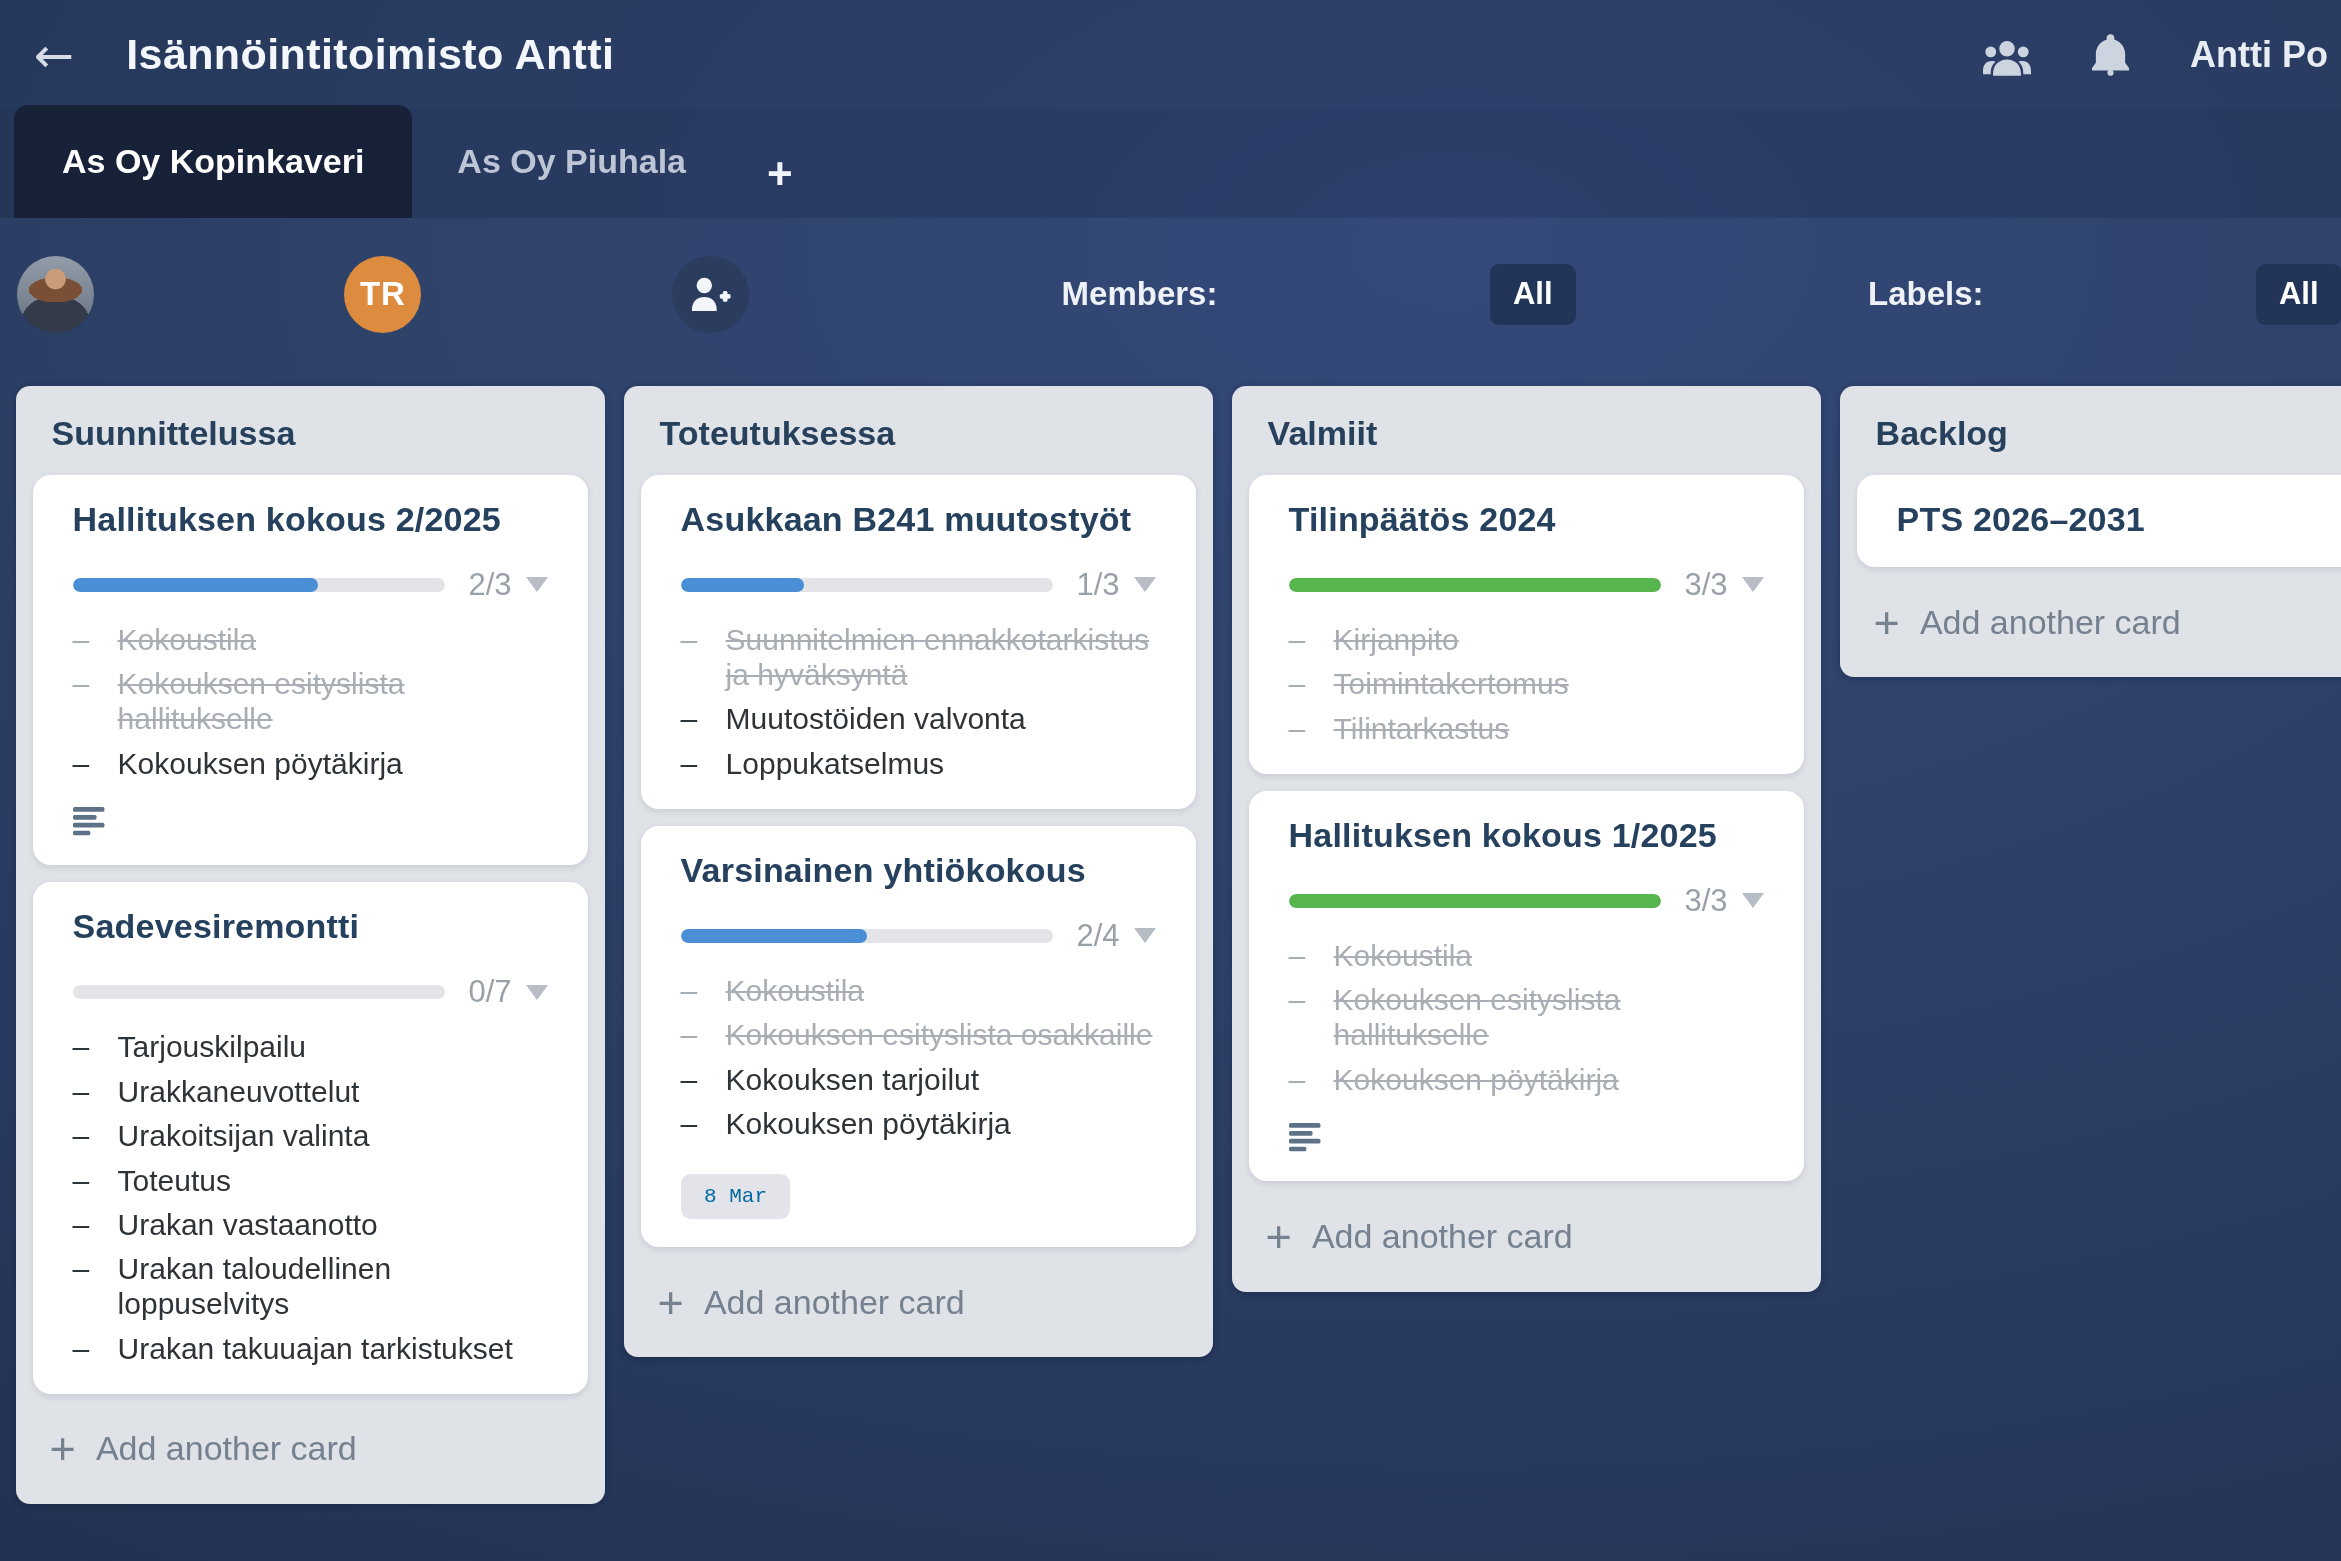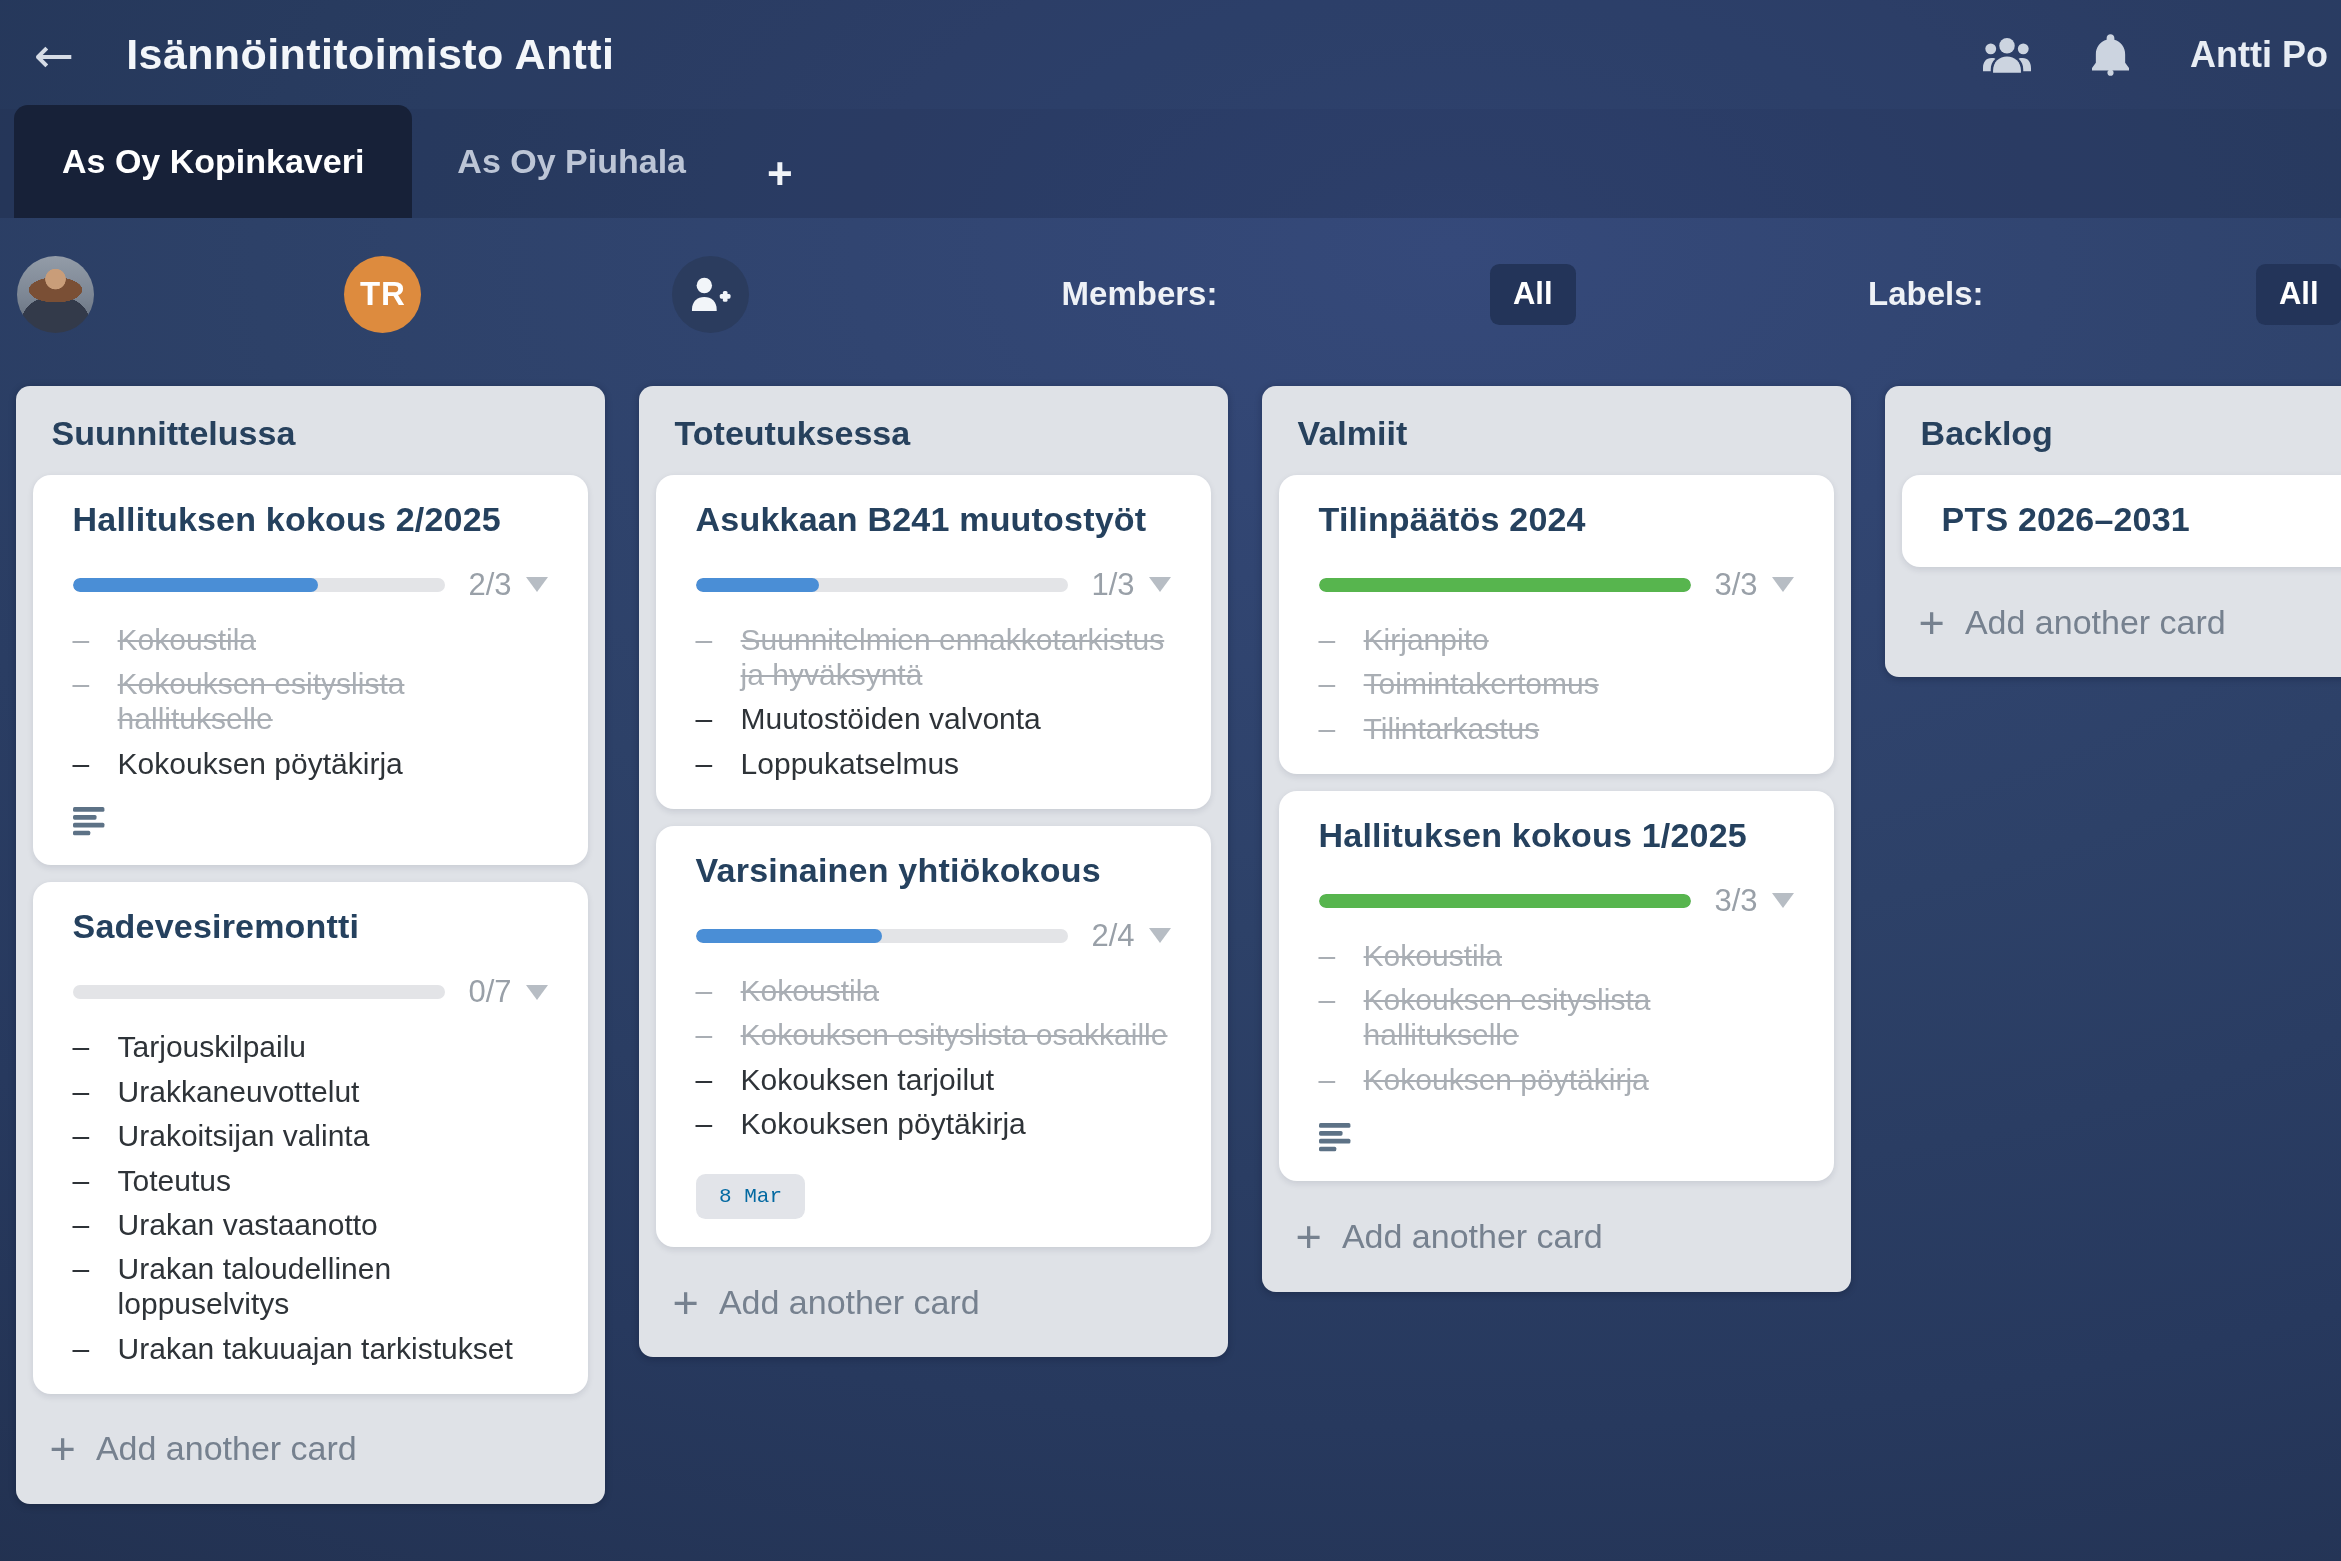--- a/index.html
+++ b/index.html
@@ -5,21 +5,21 @@
   html,body{margin:0;padding:0;}
   body{
     width:2342px;height:1561px;overflow:hidden;position:relative;
     font-family:"Liberation Sans","DejaVu Sans",sans-serif;
     background:radial-gradient(150% 130% at 62% 16%, #35497a 0%, #2d4168 34%, #27395e 58%, #223150 78%, #1e2a47 100%);
   }
   
   .topbar{height:109px;display:flex;align-items:center;padding:0 14px 0 34px;background:rgba(8,14,30,0.12);}
   .back{font-family:"DejaVu Sans",sans-serif;font-size:48px;color:#d6dce6;margin-right:52px;line-height:1;cursor:pointer;}
   .app-title{font-size:43px;font-weight:700;color:#f3f6fa;letter-spacing:0.4px;}
-  .topbar-right{margin-left:auto;display:flex;align-items:center;gap:61px;}
+  .topbar-right{margin-left:auto;display:flex;align-items:flex-end;gap:61px;}
   .icon-btn{display:flex;align-items:center;}
   .icon-btn svg{fill:#ccd4e0;}
   .username{font-size:36px;font-weight:600;color:#e8edf4;white-space:nowrap;}
   
   .tabbar{height:109px;display:flex;align-items:flex-end;background:rgba(8,14,30,0.16);}
   .tab{height:113px;display:flex;align-items:center;font-size:34px;padding:0 45px;color:#bcc5d6;font-weight:600;cursor:pointer;}
   .tab.active{background:#172138;color:#ffffff;font-weight:700;border-radius:14px 14px 0 0;margin-left:14px;padding:0 48px;}
   .tab-add{height:89px;display:flex;align-items:center;padding:0 36px;color:#f0f3f8;font-size:44px;font-weight:700;cursor:pointer;}
   
   .filters{display:flex;align-items:center;margin:37px 0 0 17px;height:78px;justify-content:space-between;}
@@ -39,21 +39,21 @@
   .flabel.labels{margin-left:48px;}
   .all-btn{margin-left:28px;background:#233459;border:none;border-radius:9.4px;padding:12.5px 23.4px;
     font-family:inherit;font-size:31px;font-weight:600;color:#ffffff;cursor:pointer;}
   .search{position:relative;margin-left:48px;}
   .search-input{width:478px;height:59px;background:rgba(24,38,66,0.85);border:none;border-radius:9.4px;outline:none;
     padding:0 70px 0 23.4px;font-family:inherit;font-size:31px;color:#e8edf4;}
   .search-input::placeholder{color:#c9d2df;opacity:1;}
   .search-icon{position:absolute;right:19px;top:11px;}
   .search-icon svg{stroke:#97a2b4;fill:none;}
   
-  .board{display:flex;align-items:flex-start;gap:34px;margin:53px 0 0 15.6px;}
+  .board{display:flex;align-items:flex-start;gap:19px;margin:53px 0 0 15.6px;}
   .column{width:589px;flex:none;background:#dfe2e7;border-radius:14px;padding-bottom:9.4px;
     box-shadow:0 1.6px 7.8px rgba(8,16,34,0.28);}
   .col-header{font-size:34px;font-weight:700;color:#27415d;padding:28px 31px 12.5px 36px;}
   .card{background:#ffffff;border-radius:18px;margin:9.4px 17px 17px;padding:25px 40px 28px;
     box-shadow:0 2.3px 6.2px rgba(20,30,55,0.10);cursor:pointer;}
   .card-title{font-size:34px;font-weight:600;color:#25415e;letter-spacing:0.2px;line-height:1.15;}
   .progress-row{display:flex;align-items:center;margin:28px 0 19px;}
   .progress-track{flex:1;height:14px;background:#e3e4e7;border-radius:7px;overflow:hidden;margin-right:23.4px;}
   .progress-fill{height:100%;border-radius:7px;width:0;}
   .progress-label{font-size:31px;color:#99a0a8;}

